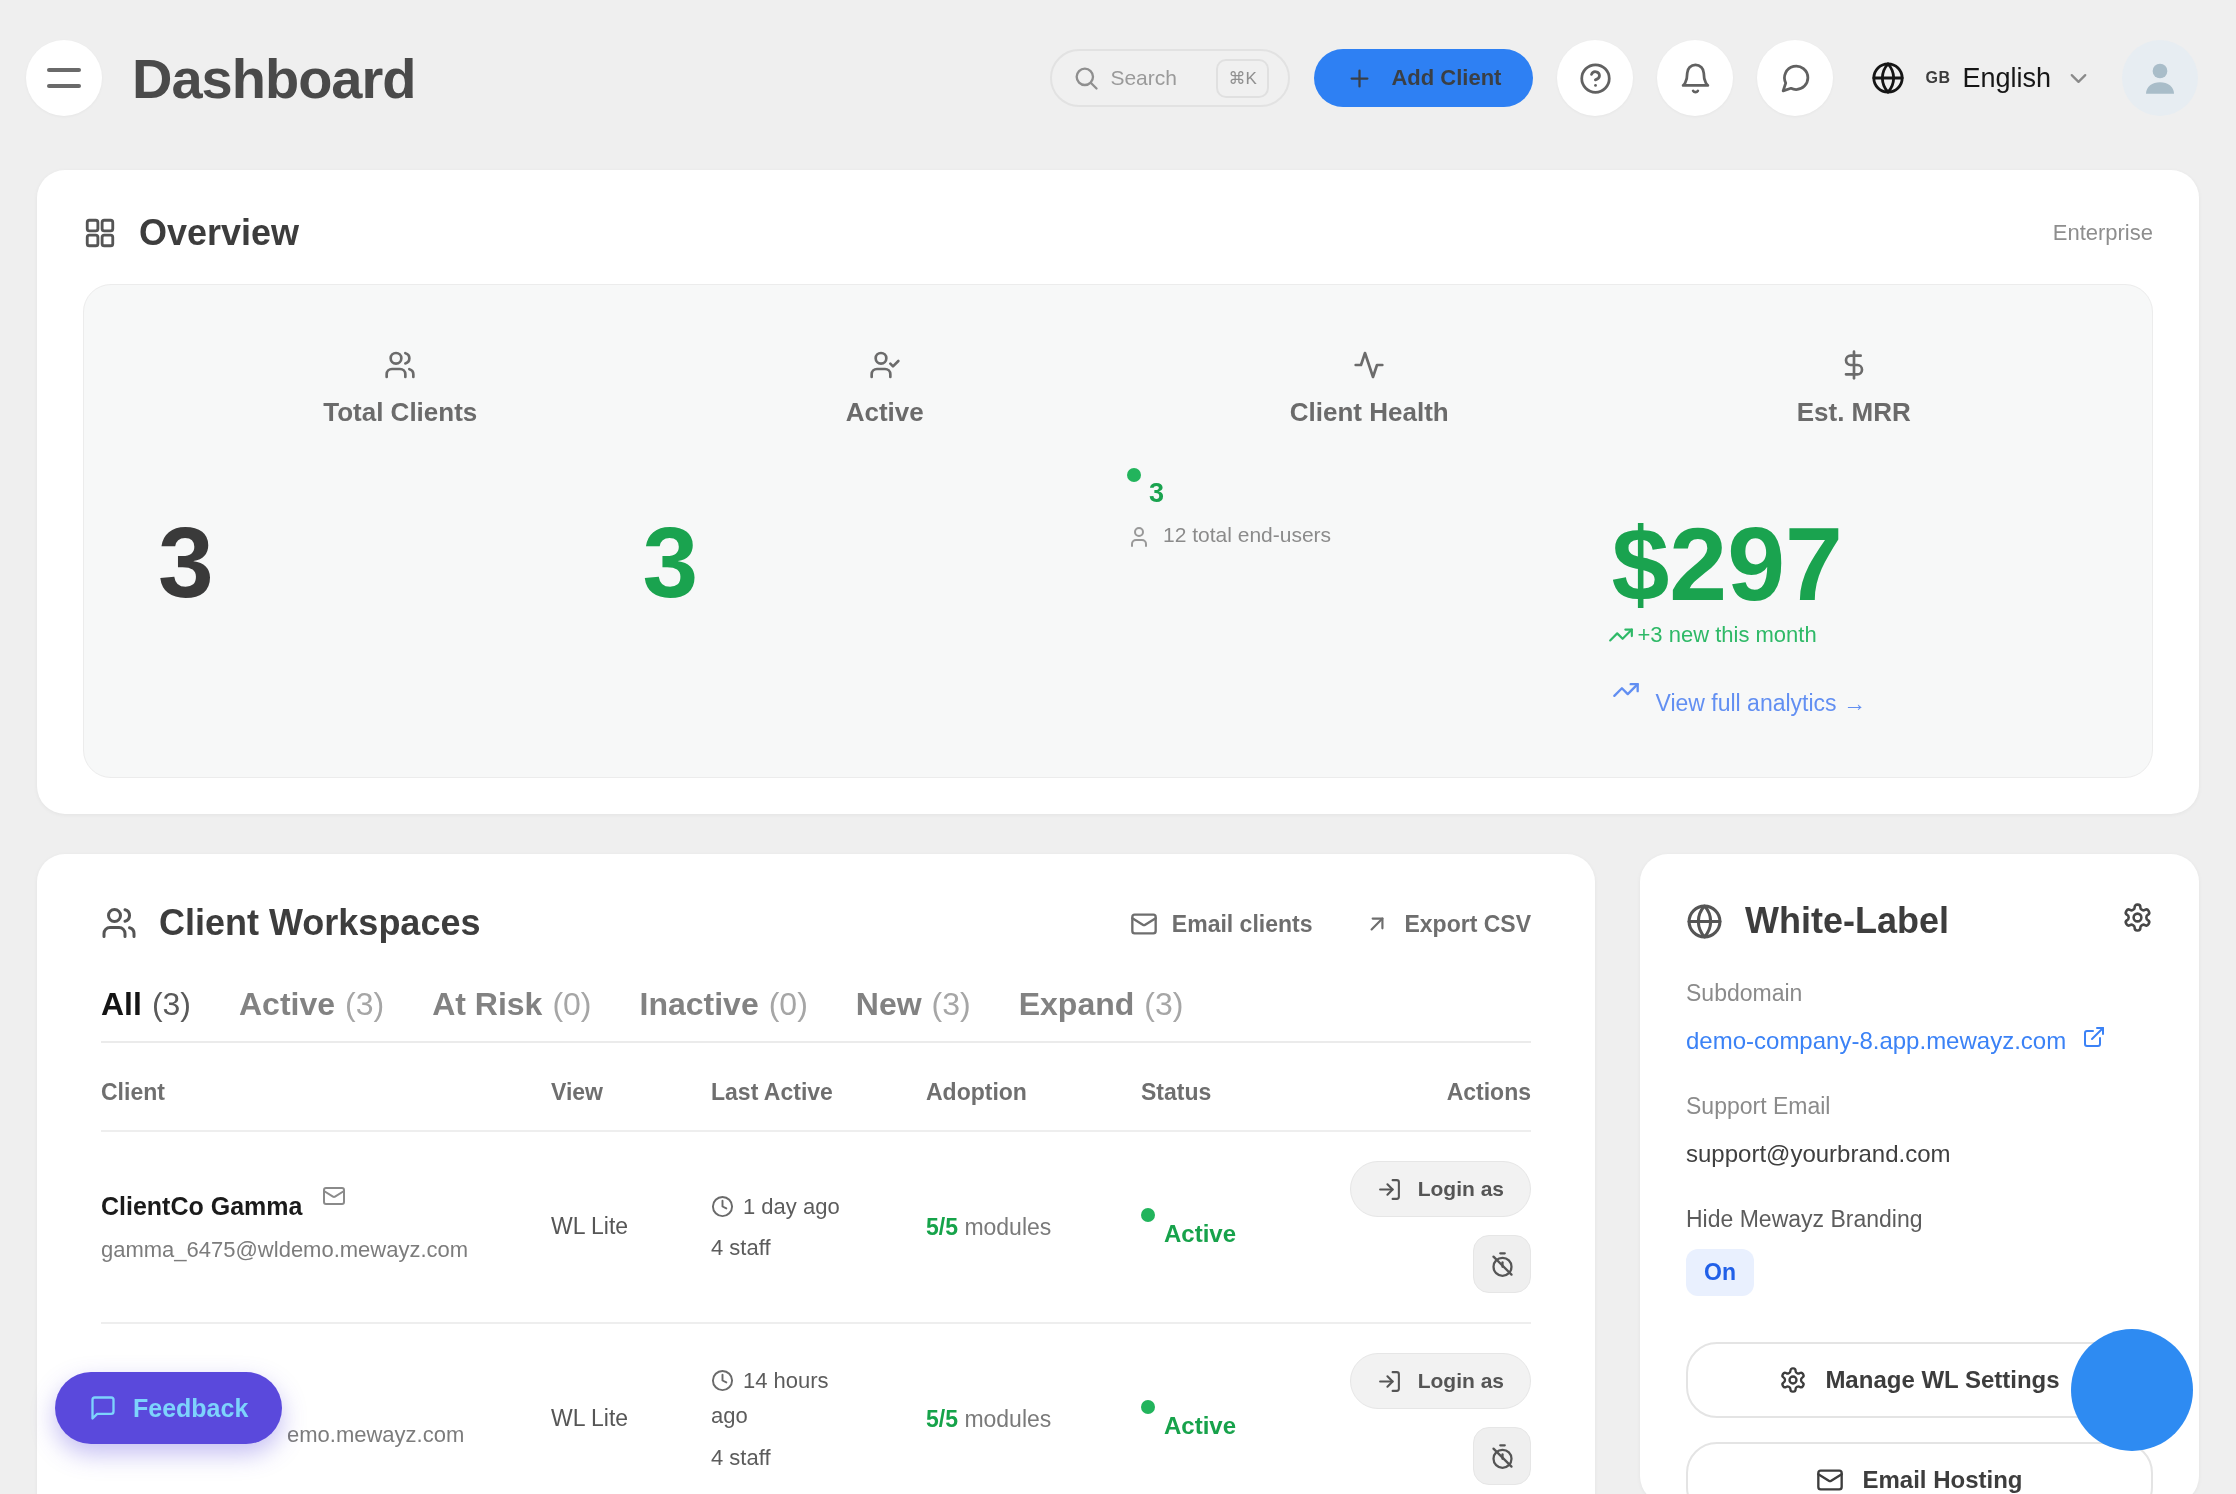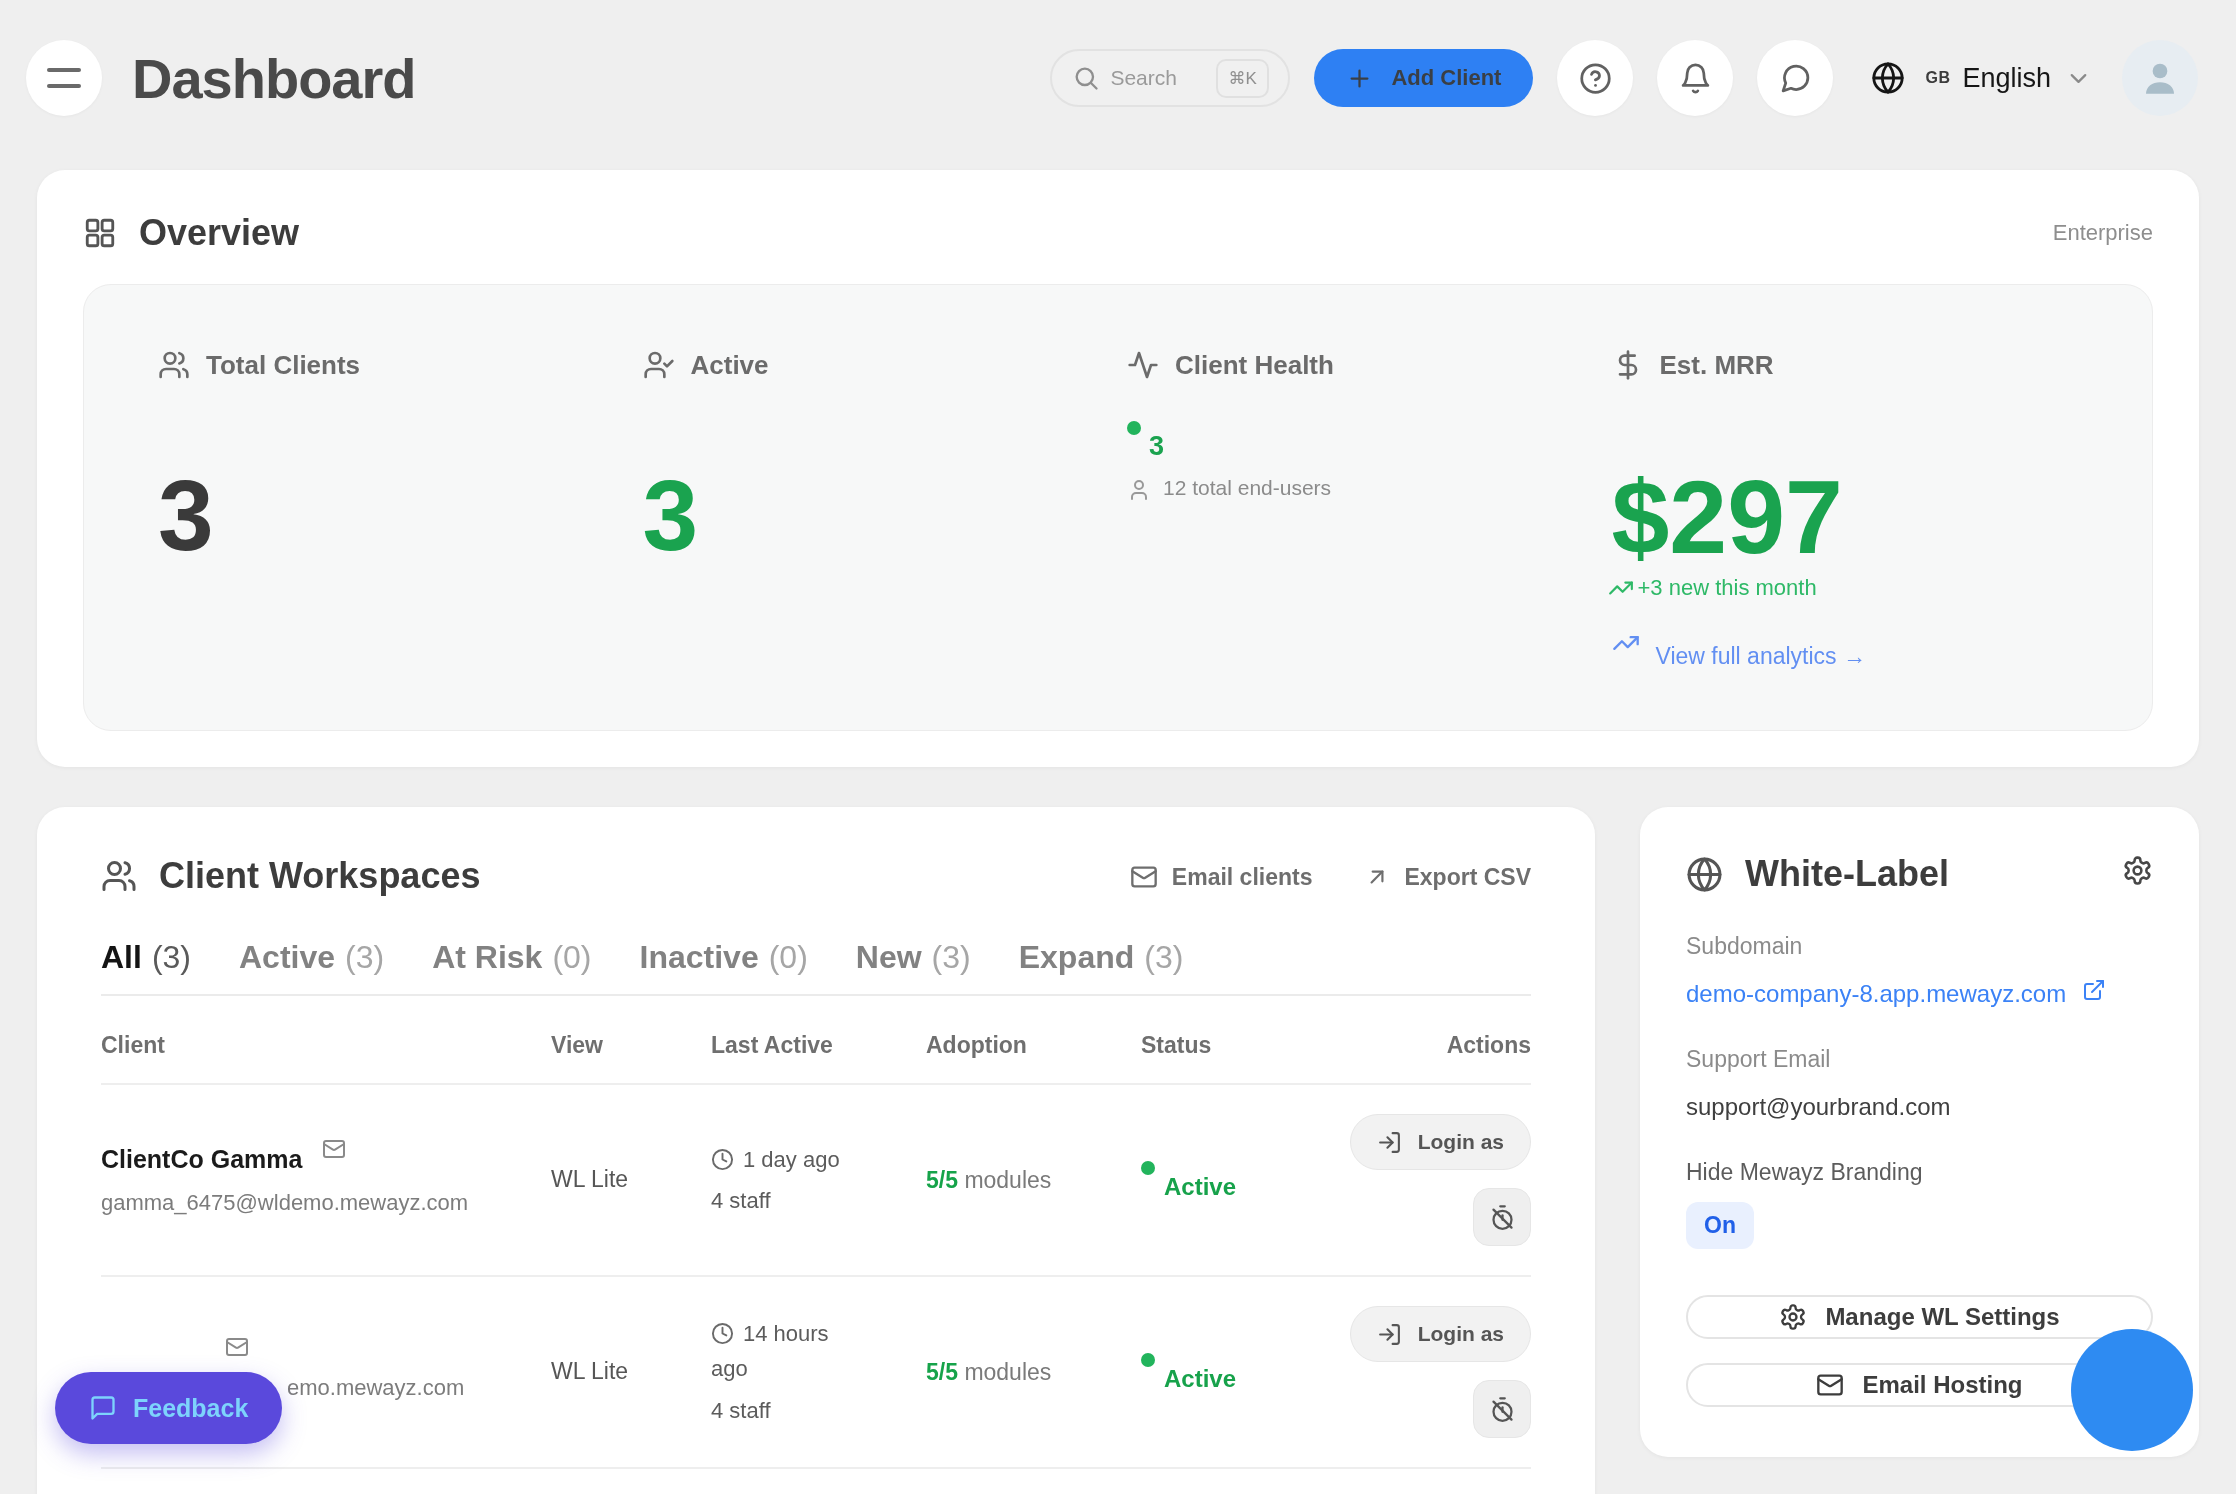--- a/index.html
+++ b/index.html
@@ -40,21 +40,21 @@
   
   .content { padding:0 37px; }
   .card { background:#fff; border-radius:28px; box-shadow:0 1px 4px rgba(0,0,0,.05); }
 
   .overview { margin-top:54px; padding:42px 46px 36px; }
   .ov-head { display:flex; align-items:center; }
   .sec-title { display:flex; gap:22px; align-items:center; font-size:36px; font-weight:600; color:#3d3d3d; }
   .badge-enterprise { margin-left:auto; font-size:22px; color:#8e8e8e; }
   .stats { margin-top:30px; background:#f7f8f8; border:1px solid #ececec; border-radius:28px;
     padding:64px 56px 60px 74px; display:grid; grid-template-columns:repeat(4,1fr); }
-  .stat-label { display:flex; align-items:center; gap:16px; font-size:26px; font-weight:600; color:#6b6b6b; }
+  .stat-label { display:flex; align-items:center; gap:16px; font-size:26px; font-weight:600; color:#6b6b6b;flex-direction:column; }
   .stat-value { font-size:100px; font-weight:700; color:#3a3a3a; margin-top:84px; line-height:1; }
   .stat-value.green { color:#1aa34f; }
   .health-row { display:flex; gap:8px; margin-top:40px; align-items:flex-start; }
   .dot { width:14px; height:14px; border-radius:50%; background:#22b45c; flex:none; }
   .health-count { font-size:27px; font-weight:700; color:#1aa34f; margin-top:10px; }
   .endusers { display:flex; gap:12px; align-items:flex-start; margin-top:14px; color:#8b8b8b; font-size:21px; }
   .mrr-value { font-size:104px; font-weight:700; color:#1aa34f; margin-top:84px; line-height:1; }
   .mrr-delta { display:flex; gap:4px; color:#2eb967; font-size:22px; margin-top:6px; align-items:flex-start; margin-left:-4px; }
   .mrr-delta svg { margin-bottom:2px; }
   .mrr-link { display:flex; gap:16px; margin-top:26px; color:#628ff2; font-size:23px; align-items:flex-start; cursor:pointer; }
@@ -101,21 +101,21 @@
   
   .wl-card { flex:1; padding:46px 46px 44px; height:650px; }
   .wl-head { display:flex; align-items:flex-start; }
   .gear-btn { margin-left:auto; background:none; border:none; color:#474747; cursor:pointer; margin-top:2px; }
   .wl-label { margin-top:38px; font-size:23px; color:#8b8b8b; }
   .wl-link { margin-top:20px; display:flex; gap:16px; align-items:flex-start; color:#3b82f6; font-size:24px; cursor:pointer; }
   .wl-link svg { margin-top:-2px; }
   .wl-value { margin-top:20px; font-size:24px; color:#3f3f3f; }
   .badge-on { display:inline-block; margin-top:16px; background:#e9f0fe; color:#2160e8;
     font-weight:700; font-size:23px; padding:10px 18px; border-radius:12px; }
-  .wl-btn { width:100%; height:44px; border-radius:31px; border:2px solid #e4e4e4; background:#fff;
+  .wl-btn { width:100%; height:76px; border-radius:31px; border:2px solid #e4e4e4; background:#fff;
     display:flex; align-items:center; justify-content:center; gap:18px; font-size:24px; font-weight:600;
     color:#3d3d3d; cursor:pointer; font-family:inherit; }
   .wl-btn.first { margin-top:46px; }
   .wl-btn + .wl-btn { margin-top:24px; }
 
   
   .feedback { position:absolute; left:55px; top:1372px; height:72px; padding:0 34px; border-radius:36px;
     background:#5a49dc; color:#7dd3fc; display:flex; align-items:center; gap:16px; font-size:25px;
     font-weight:700; border:none; z-index:60; cursor:pointer; font-family:inherit;
     box-shadow:0 10px 24px rgba(90,73,220,.35); }

